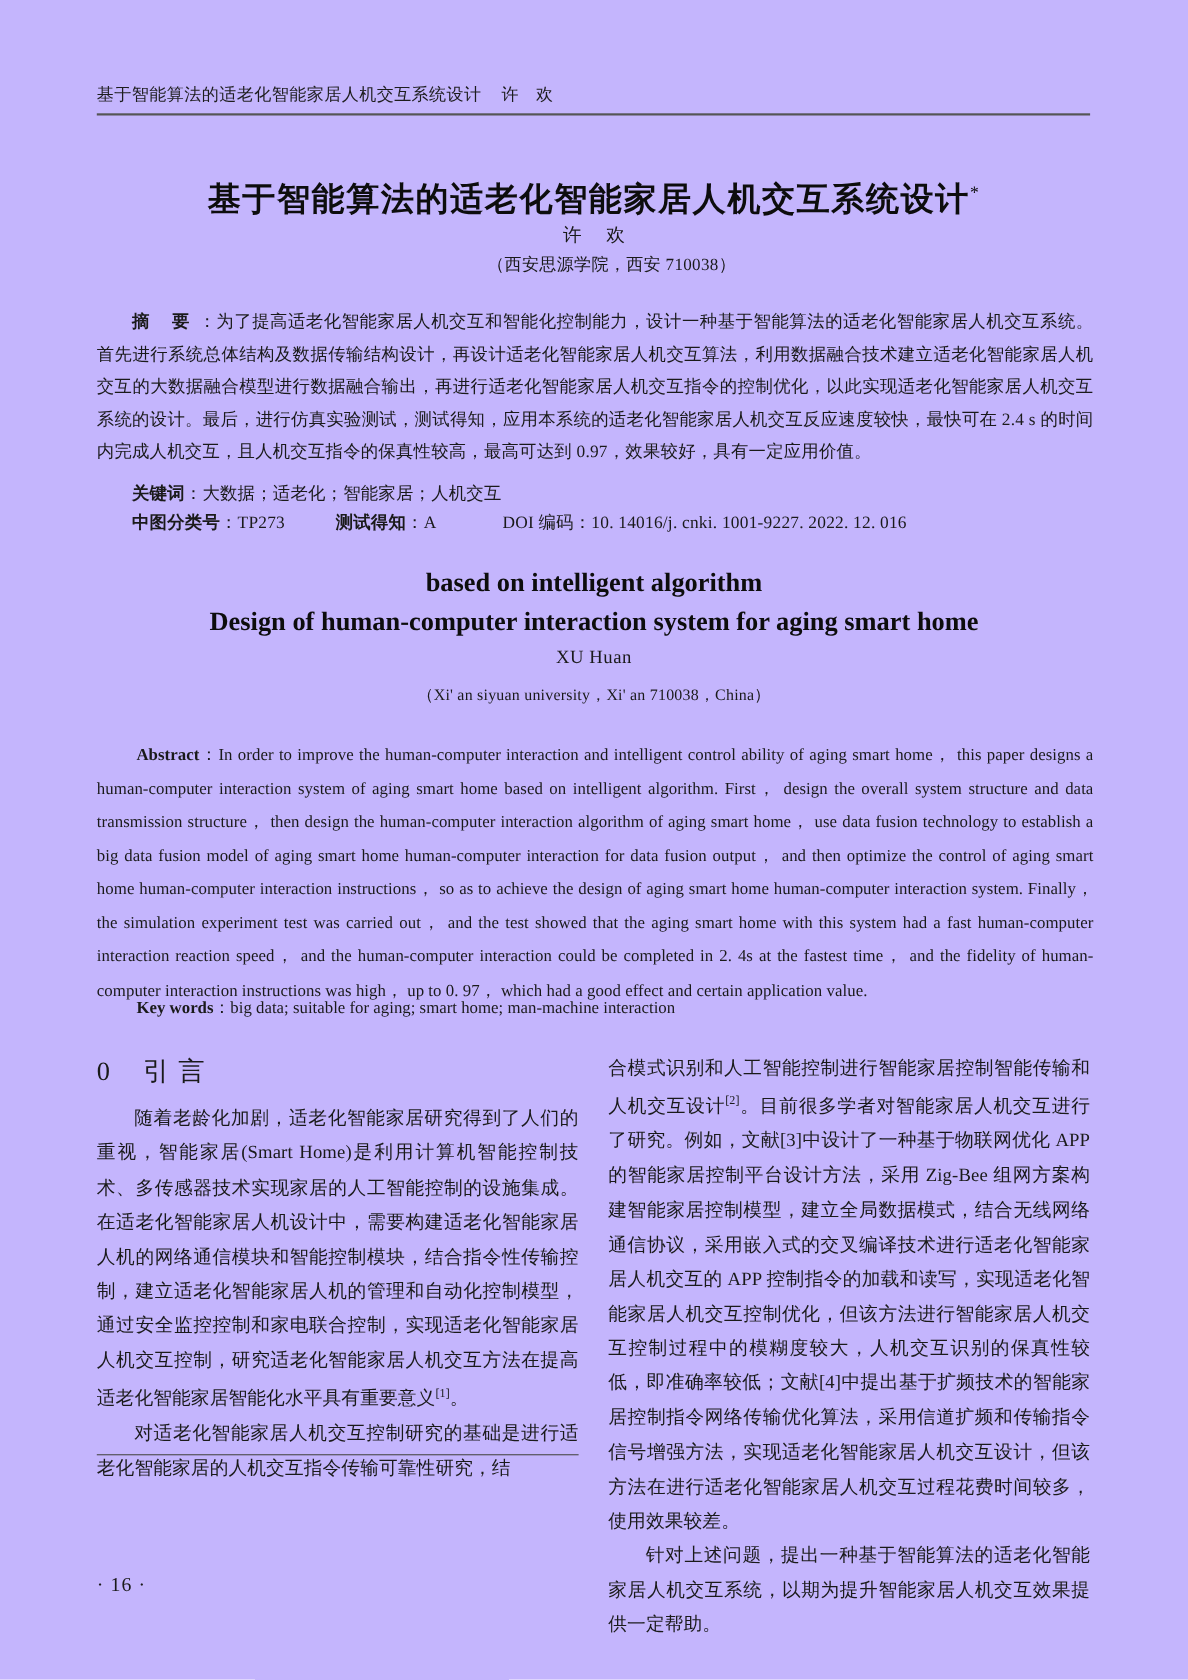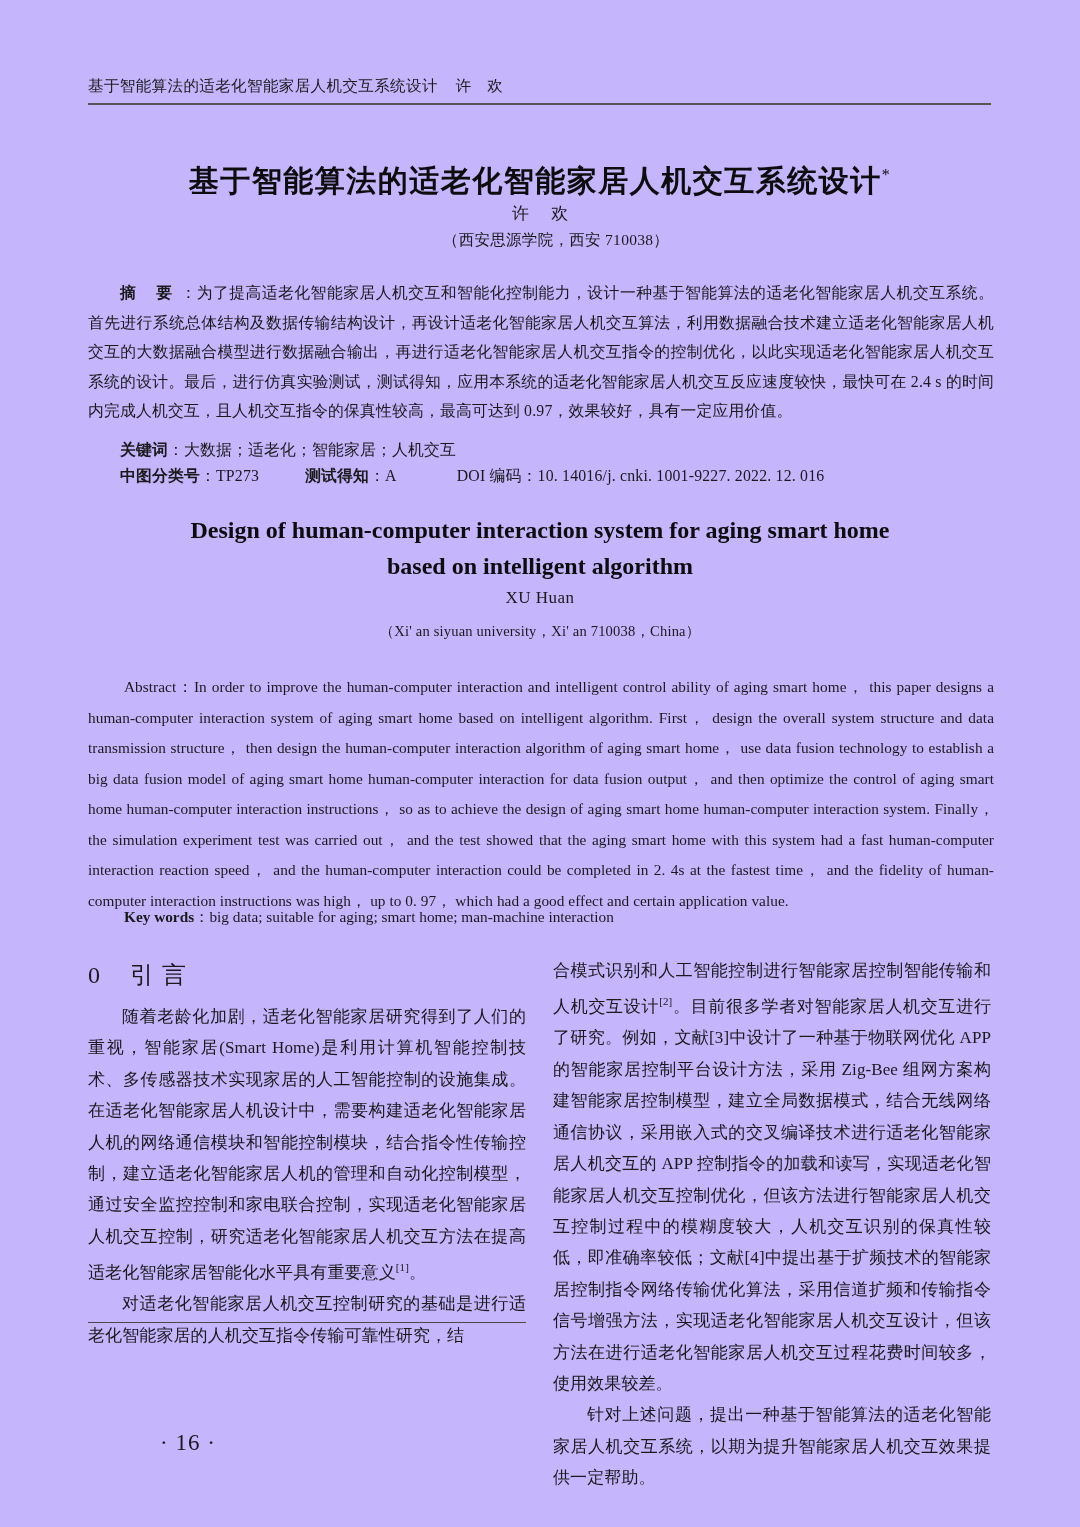--- a/index.html
+++ b/index.html
@@ -162,21 +162,21 @@
     position: absolute;
     left: 88px;
     top: 672px;
     width: 906px;
     font-size: 15.3px;
     line-height: 30.5px;
     text-align: justify;
     text-indent: 36px;
     letter-spacing: 0.05px;
   }
-  .en-abstract .lbl { font-weight: normal; }
+  .en-abstract .lbl { font-weight: bold; }
   .en-keywords {
     position: absolute;
     left: 88px;
     top: 903px;
     width: 906px;
     font-size: 15.3px;
     line-height: 28px;
     text-indent: 36px;
   }
   .en-keywords .lbl { font-weight: bold; }
@@ -236,23 +236,22 @@
     letter-spacing: 0.1px;
   }
   .footnotes .lbl { font-weight: bold; }
   .footnotes p { margin: 0; text-indent: 0; }
 
   .page-num {
     position: absolute;
     left: 88px;
     top: 1430px;
     width: 200px;
-    font-size: 23px;
+    font-size: 18px;
     letter-spacing: 1px;
-    text-align: center;
   }
 </style>
 </head>
 <body>
 
 <div class="page">
 
   <div class="running-head">
     <span>基于智能算法的适老化智能家居人机交互系统设计</span><span class="rh-author">许 欢</span>
   </div>
@@ -270,22 +269,22 @@
 
   <div class="cn-keywords">
     <span class="lbl">关键词</span><span>：大数据；适老化；智能家居；人机交互</span>
   </div>
 
   <div class="cn-class">
     <span class="lbl">中图分类号</span><span>：TP273</span><span class="gap1"></span><span class="lbl">测试得知</span><span>：A</span><span class="gap2"></span><span>DOI 编码</span><span>：10. 14016/j. cnki. 1001-9227. 2022. 12. 016</span>
   </div>
 
   <div class="en-title">
+    <div>based on intelligent algorithm</div>
     <div>Design of human-computer interaction system for aging smart home</div>
-    <div>based on intelligent algorithm</div>
   </div>
   <div class="en-author">XU Huan</div>
   <div class="en-affil">（Xi' an siyuan university，Xi' an 710038，China）</div>
 
   <div class="en-abstract">
     <span class="lbl">Abstract</span><span>：In order to improve the human-computer interaction and intelligent control ability of aging smart home， this paper designs a human-computer interaction system of aging smart home based on intelligent algorithm. First， design the overall system structure and data transmission structure， then design the human-computer interaction algorithm of aging smart home， use data fusion technology to establish a big data fusion model of aging smart home human-computer interaction for data fusion output， and then optimize the control of aging smart home human-computer interaction instructions， so as to achieve the design of aging smart home human-computer interaction system. Finally， the simulation experiment test was carried out， and the test showed that the aging smart home with this system had a fast human-computer interaction reaction speed， and the human-computer interaction could be completed in 2. 4s at the fastest time， and the fidelity of human-computer interaction instructions was high， up to 0. 97， which had a good effect and certain application value.</span>
   </div>
   <div class="en-keywords">
     <span class="lbl">Key words</span><span>：big data; suitable for aging; smart home; man-machine interaction</span>
   </div>

